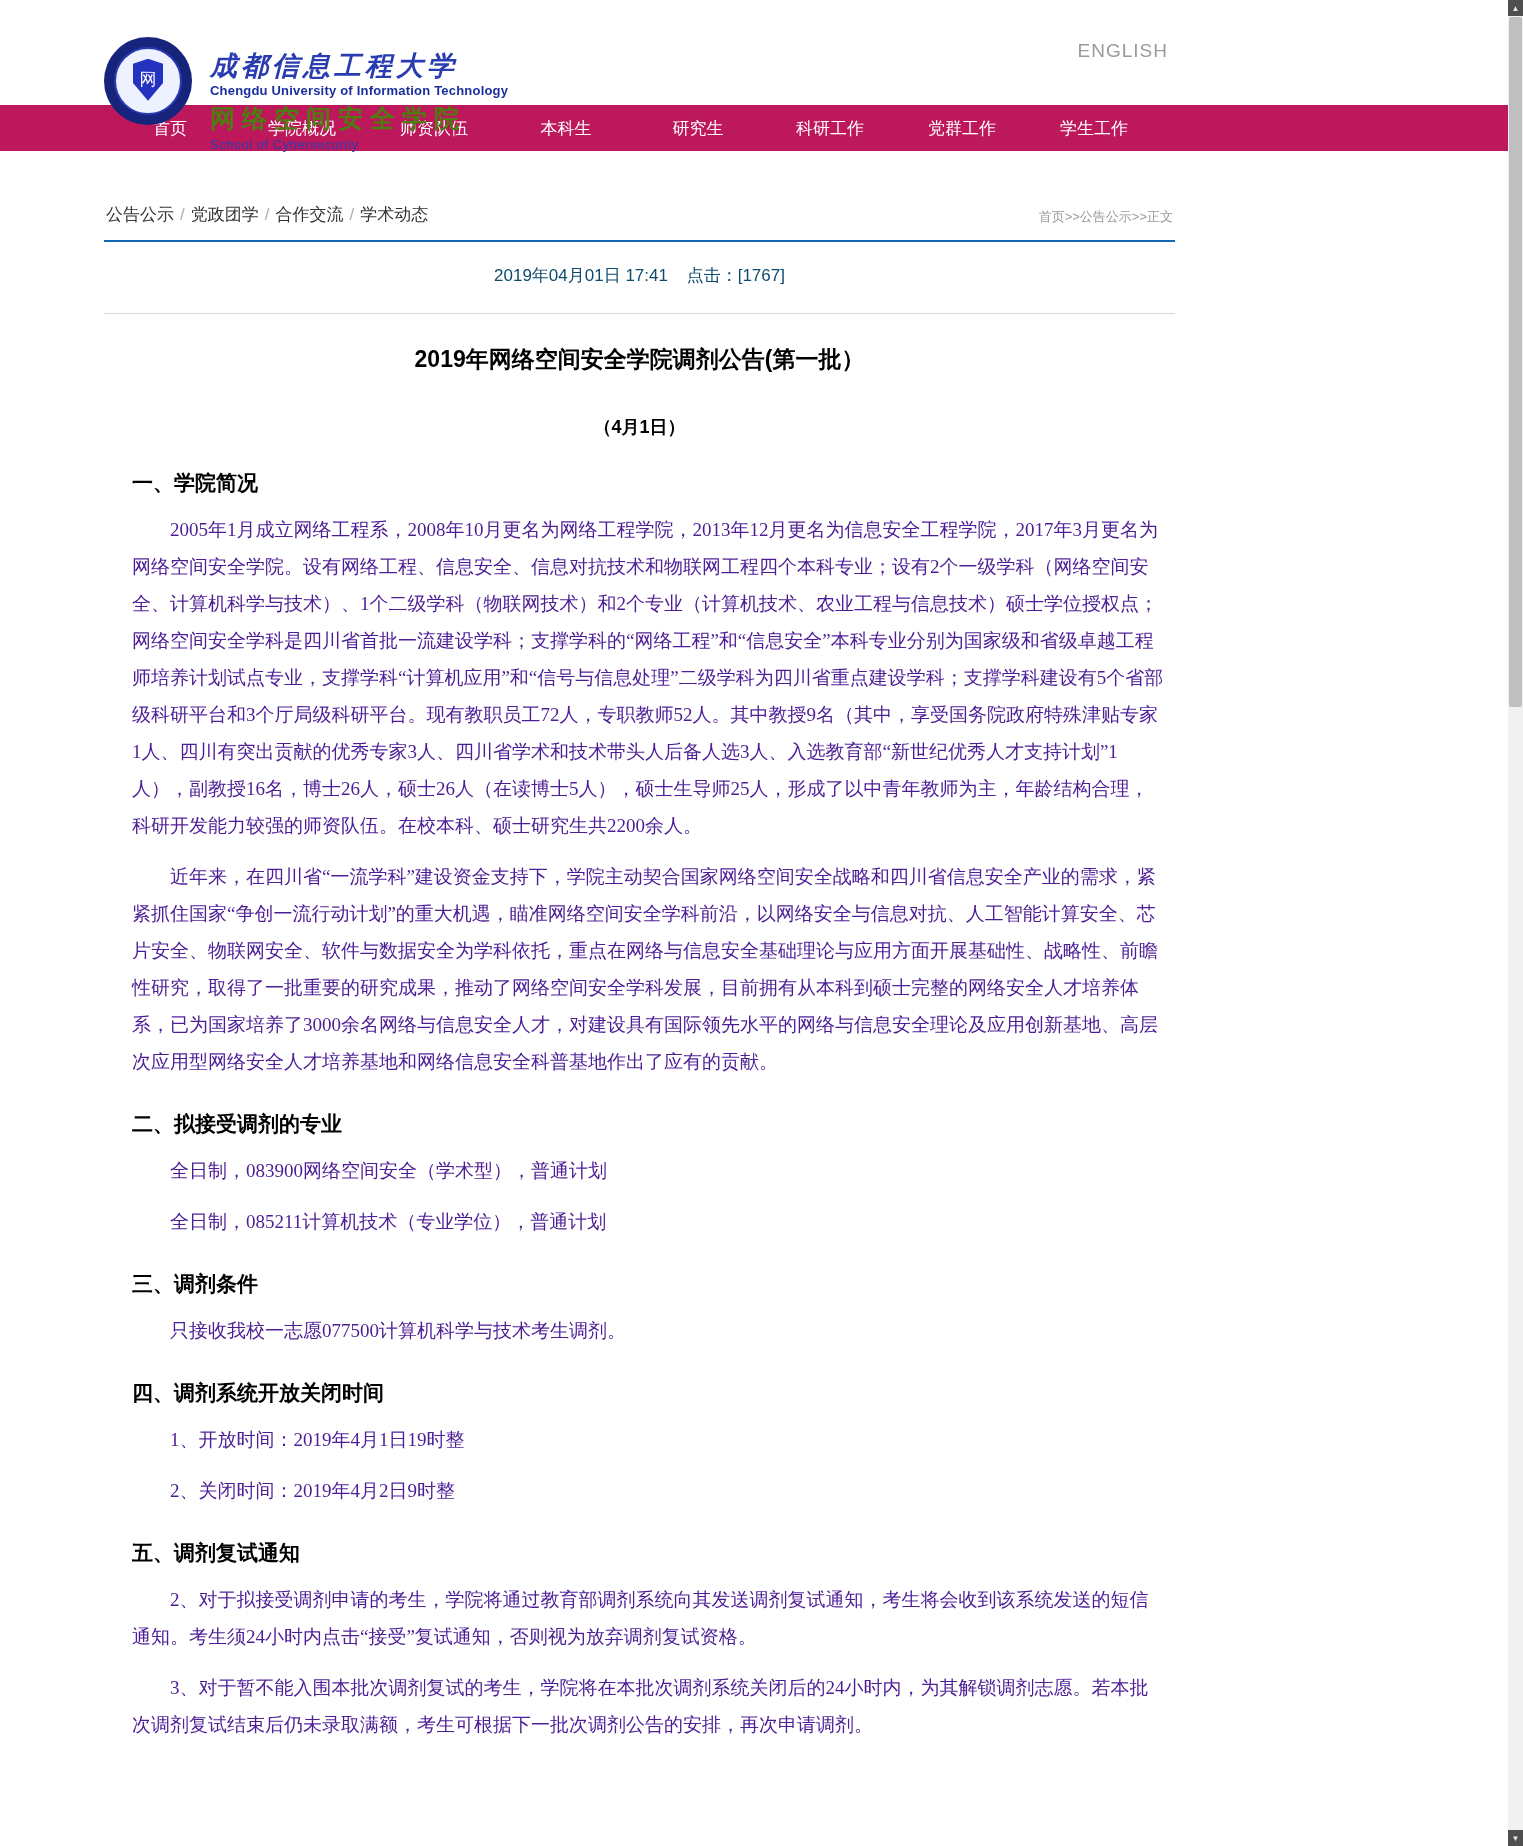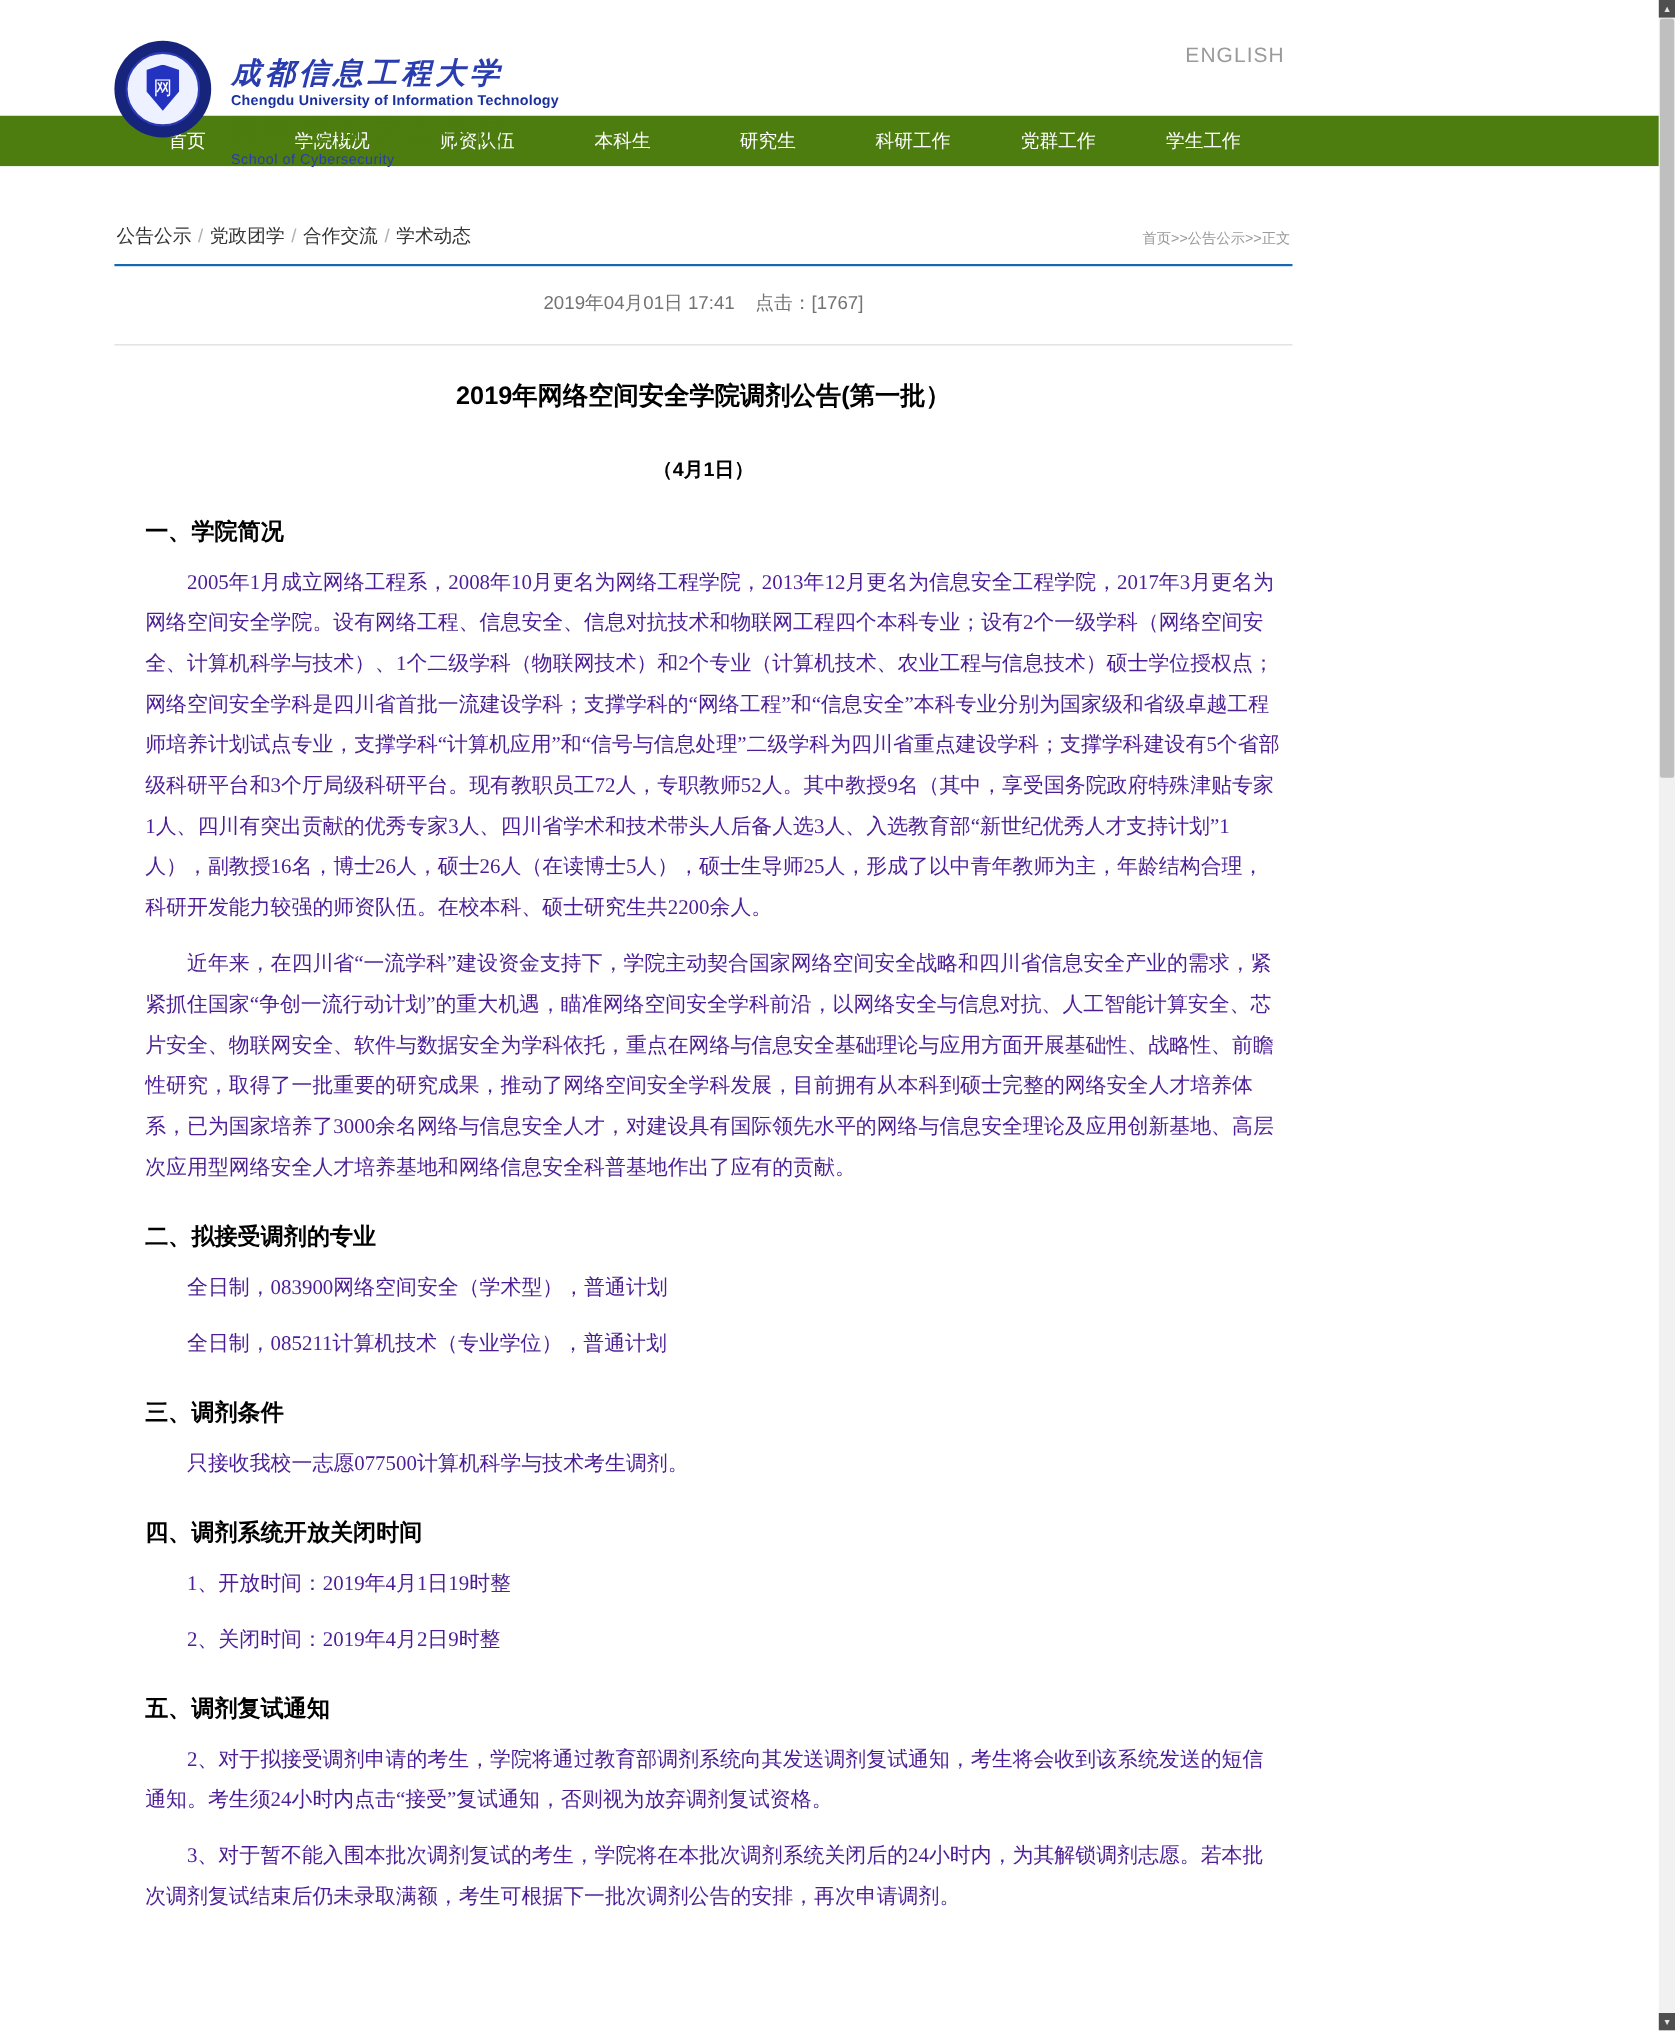--- a/index.html
+++ b/index.html
@@ -24,37 +24,37 @@
   }
   .emblem-shield span { color:#fff; font-size:17px; font-family:"Liberation Serif", serif; }
   .logo-text { margin-left:18px;margin-top:43px; }
   .uni-cn { font-family:"Liberation Serif", serif; font-weight:bold; font-style:italic; font-size:27px; letter-spacing:4px; color:#2a3db0; line-height:1.05; }
   .uni-en { font-size:13px; font-weight:bold; color:#1a2f9e; margin-top:3px; letter-spacing:0.2px; }
   .school-cn { font-family:Liberation Serif, serif; font-weight:bold; font-size:25px; letter-spacing:7px; color:#4d7c0f; margin-top:4px; }
   .school-en { font-size:13px; color:#2a3db0; margin-top:2px; letter-spacing:0.5px; }
   .english-link { position:absolute; right:6px; top:40px; font-size:19px; color:#9a9a9a; letter-spacing:1px; cursor:pointer; }
 
   
-  .nav { height:46px; background:#4d7c0f; width:100%; }
+  .nav { height:46px; background:#be185d; width:100%; }
   .nav-inner { width:1070px; margin-left:104px; height:100%; display:flex; }
   .nav-item { width:132px; height:100%; display:flex; align-items:center; justify-content:center;
     color:#fff; font-size:17px; cursor:pointer; }
 
   
   .content { width:1071px; margin-left:104px; padding-top:0; }
 
   .breadcrumb-row { display:flex; justify-content:space-between; align-items:flex-end; padding:52px 2px 14px 2px; }
   .crumbs { font-size:17px; color:#333; }
   .crumbs .crumb { cursor:pointer; }
   .crumbs .sep { color:#b0b0b0; padding:0 6px; }
   .path { font-size:13px; color:#999; cursor:pointer; }
   .blue-divider { height:2px; background:#1568b3; width:100%; }
 
   .art-title { text-align:center; font-size:31px; font-weight:bold; margin-top:36px; letter-spacing:0.5px; }
-  .art-meta { text-align:center; font-size:17px; color:#737373; margin-top:22px; }
+  .art-meta { text-align:center; font-size:17px; color:#0c4a6e; margin-top:22px; }
   .art-meta .clicks { margin-left:14px; }
   .gray-rule { border:none; border-top:1px solid #d8d8d8; margin-top:26px; }
 
   .inner-title { text-align:center; font-size:23px; font-weight:bold; margin-top:30px; }
   .inner-subtitle { text-align:center; font-size:18px; font-weight:bold; margin-top:40px; }
 
   .article-body { padding:0 8px 0 28px; }
   .sec-heading { font-size:21px; font-weight:600; margin-top:30px; margin-bottom:6px; font-family:"Liberation Sans", sans-serif; }
   .article-body p {
     font-family:"Liberation Serif", serif;

